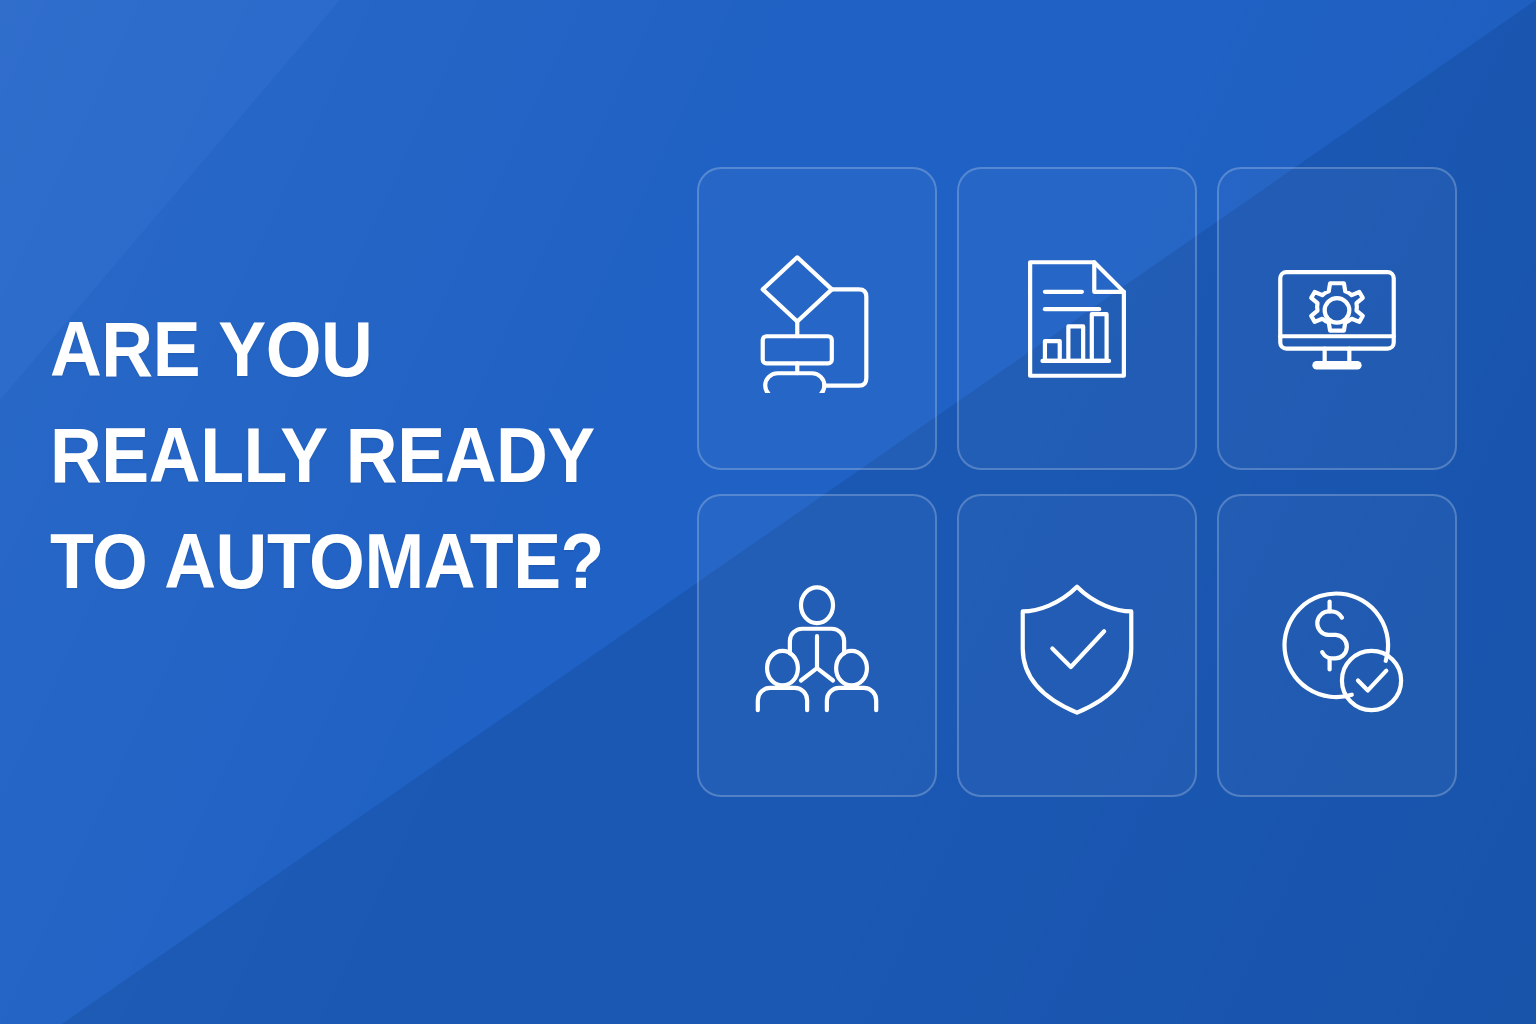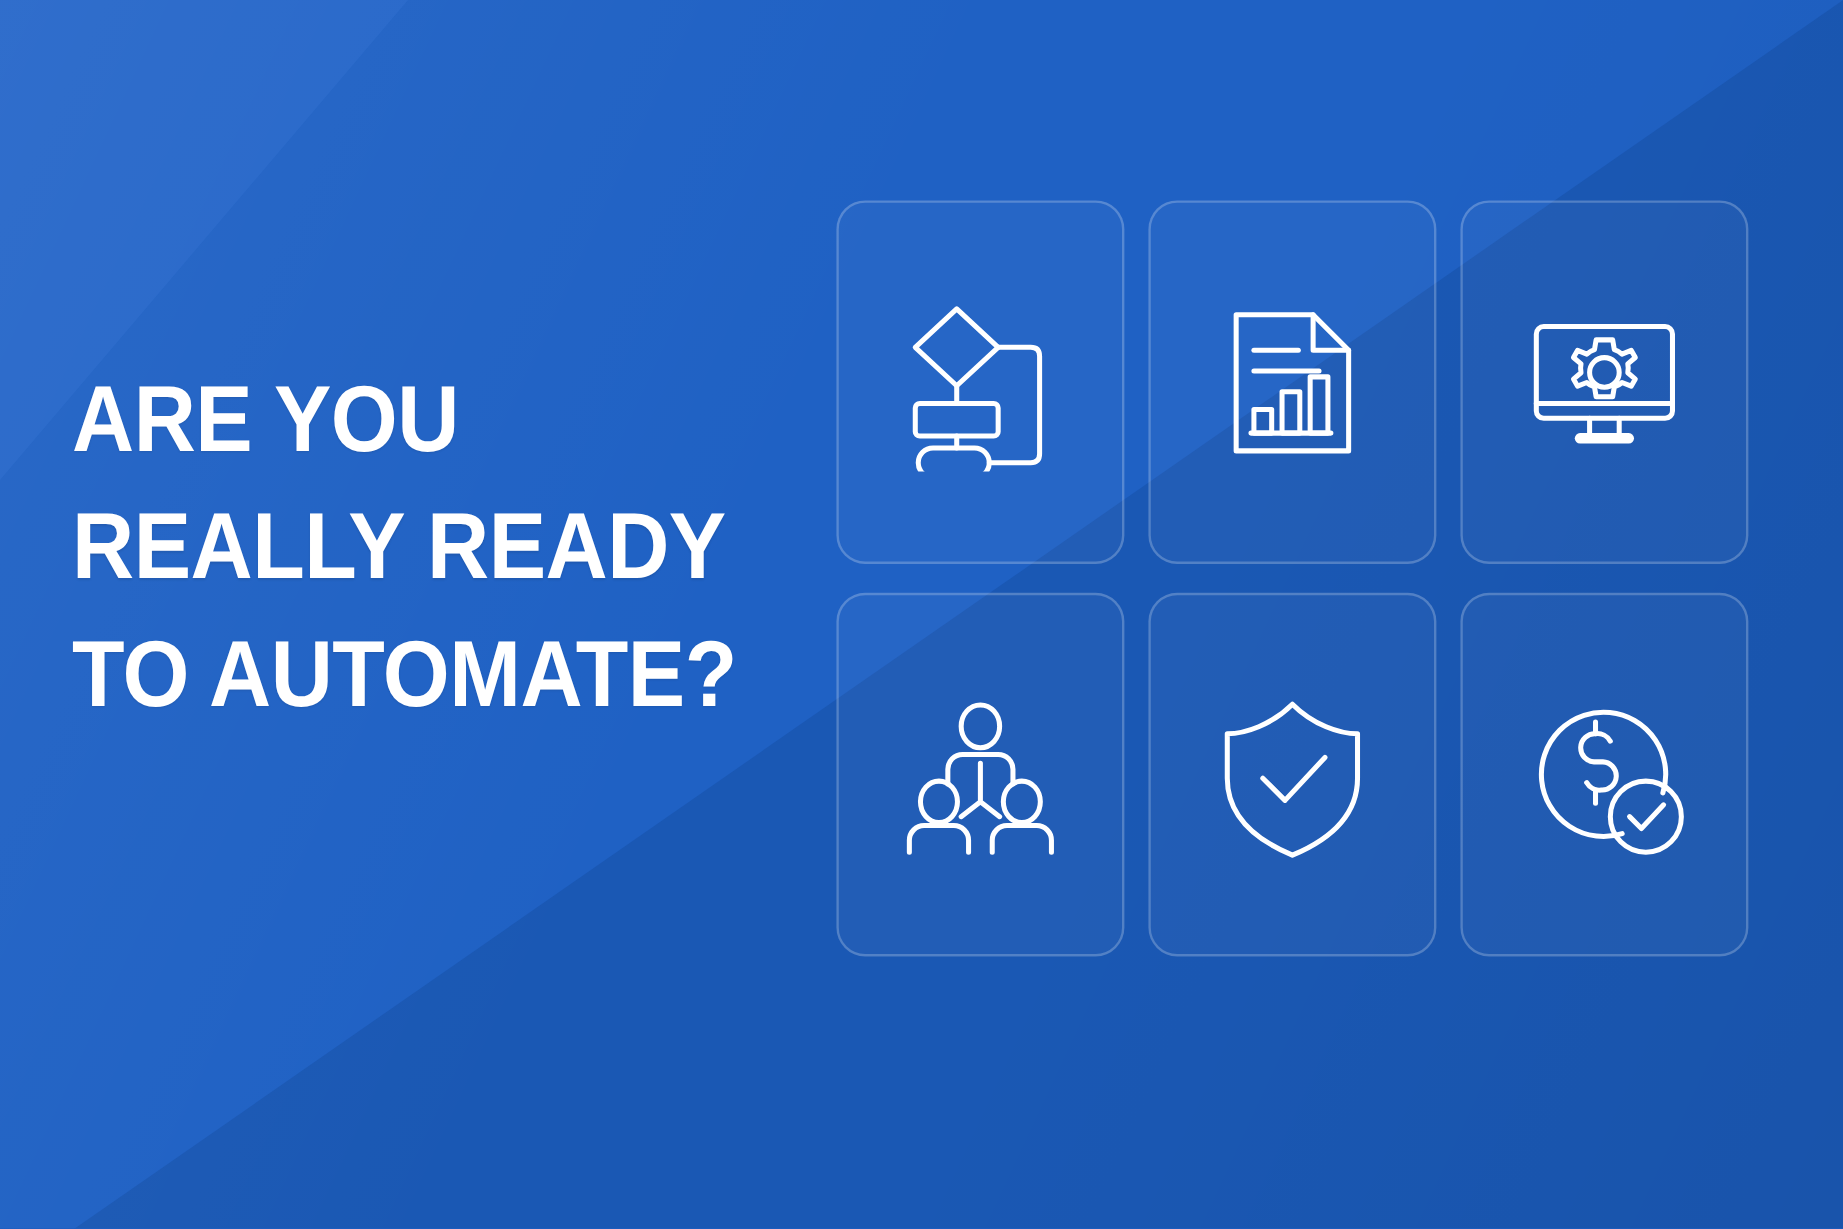--- a/index.html
+++ b/index.html
@@ -37,21 +37,21 @@
   }
   .bg-sheen {
     position: absolute;
     inset: 0;
     background: linear-gradient(115deg, rgba(255,255,255,.05) 0%, rgba(255,255,255,0) 42%, rgba(0,0,0,0) 60%, rgba(0,0,0,.05) 100%);
   }
 
   
   .headline {
     position: absolute;
-    left: 60px;
+    left: 50px;
     top: 296px;
     width: 660px;
   }
   .headline .line {
     display: block;
     color: #ffffff;
     font-family: "Liberation Sans", sans-serif;
     font-weight: 700;
     font-size: 78px;
     line-height: 106px;

